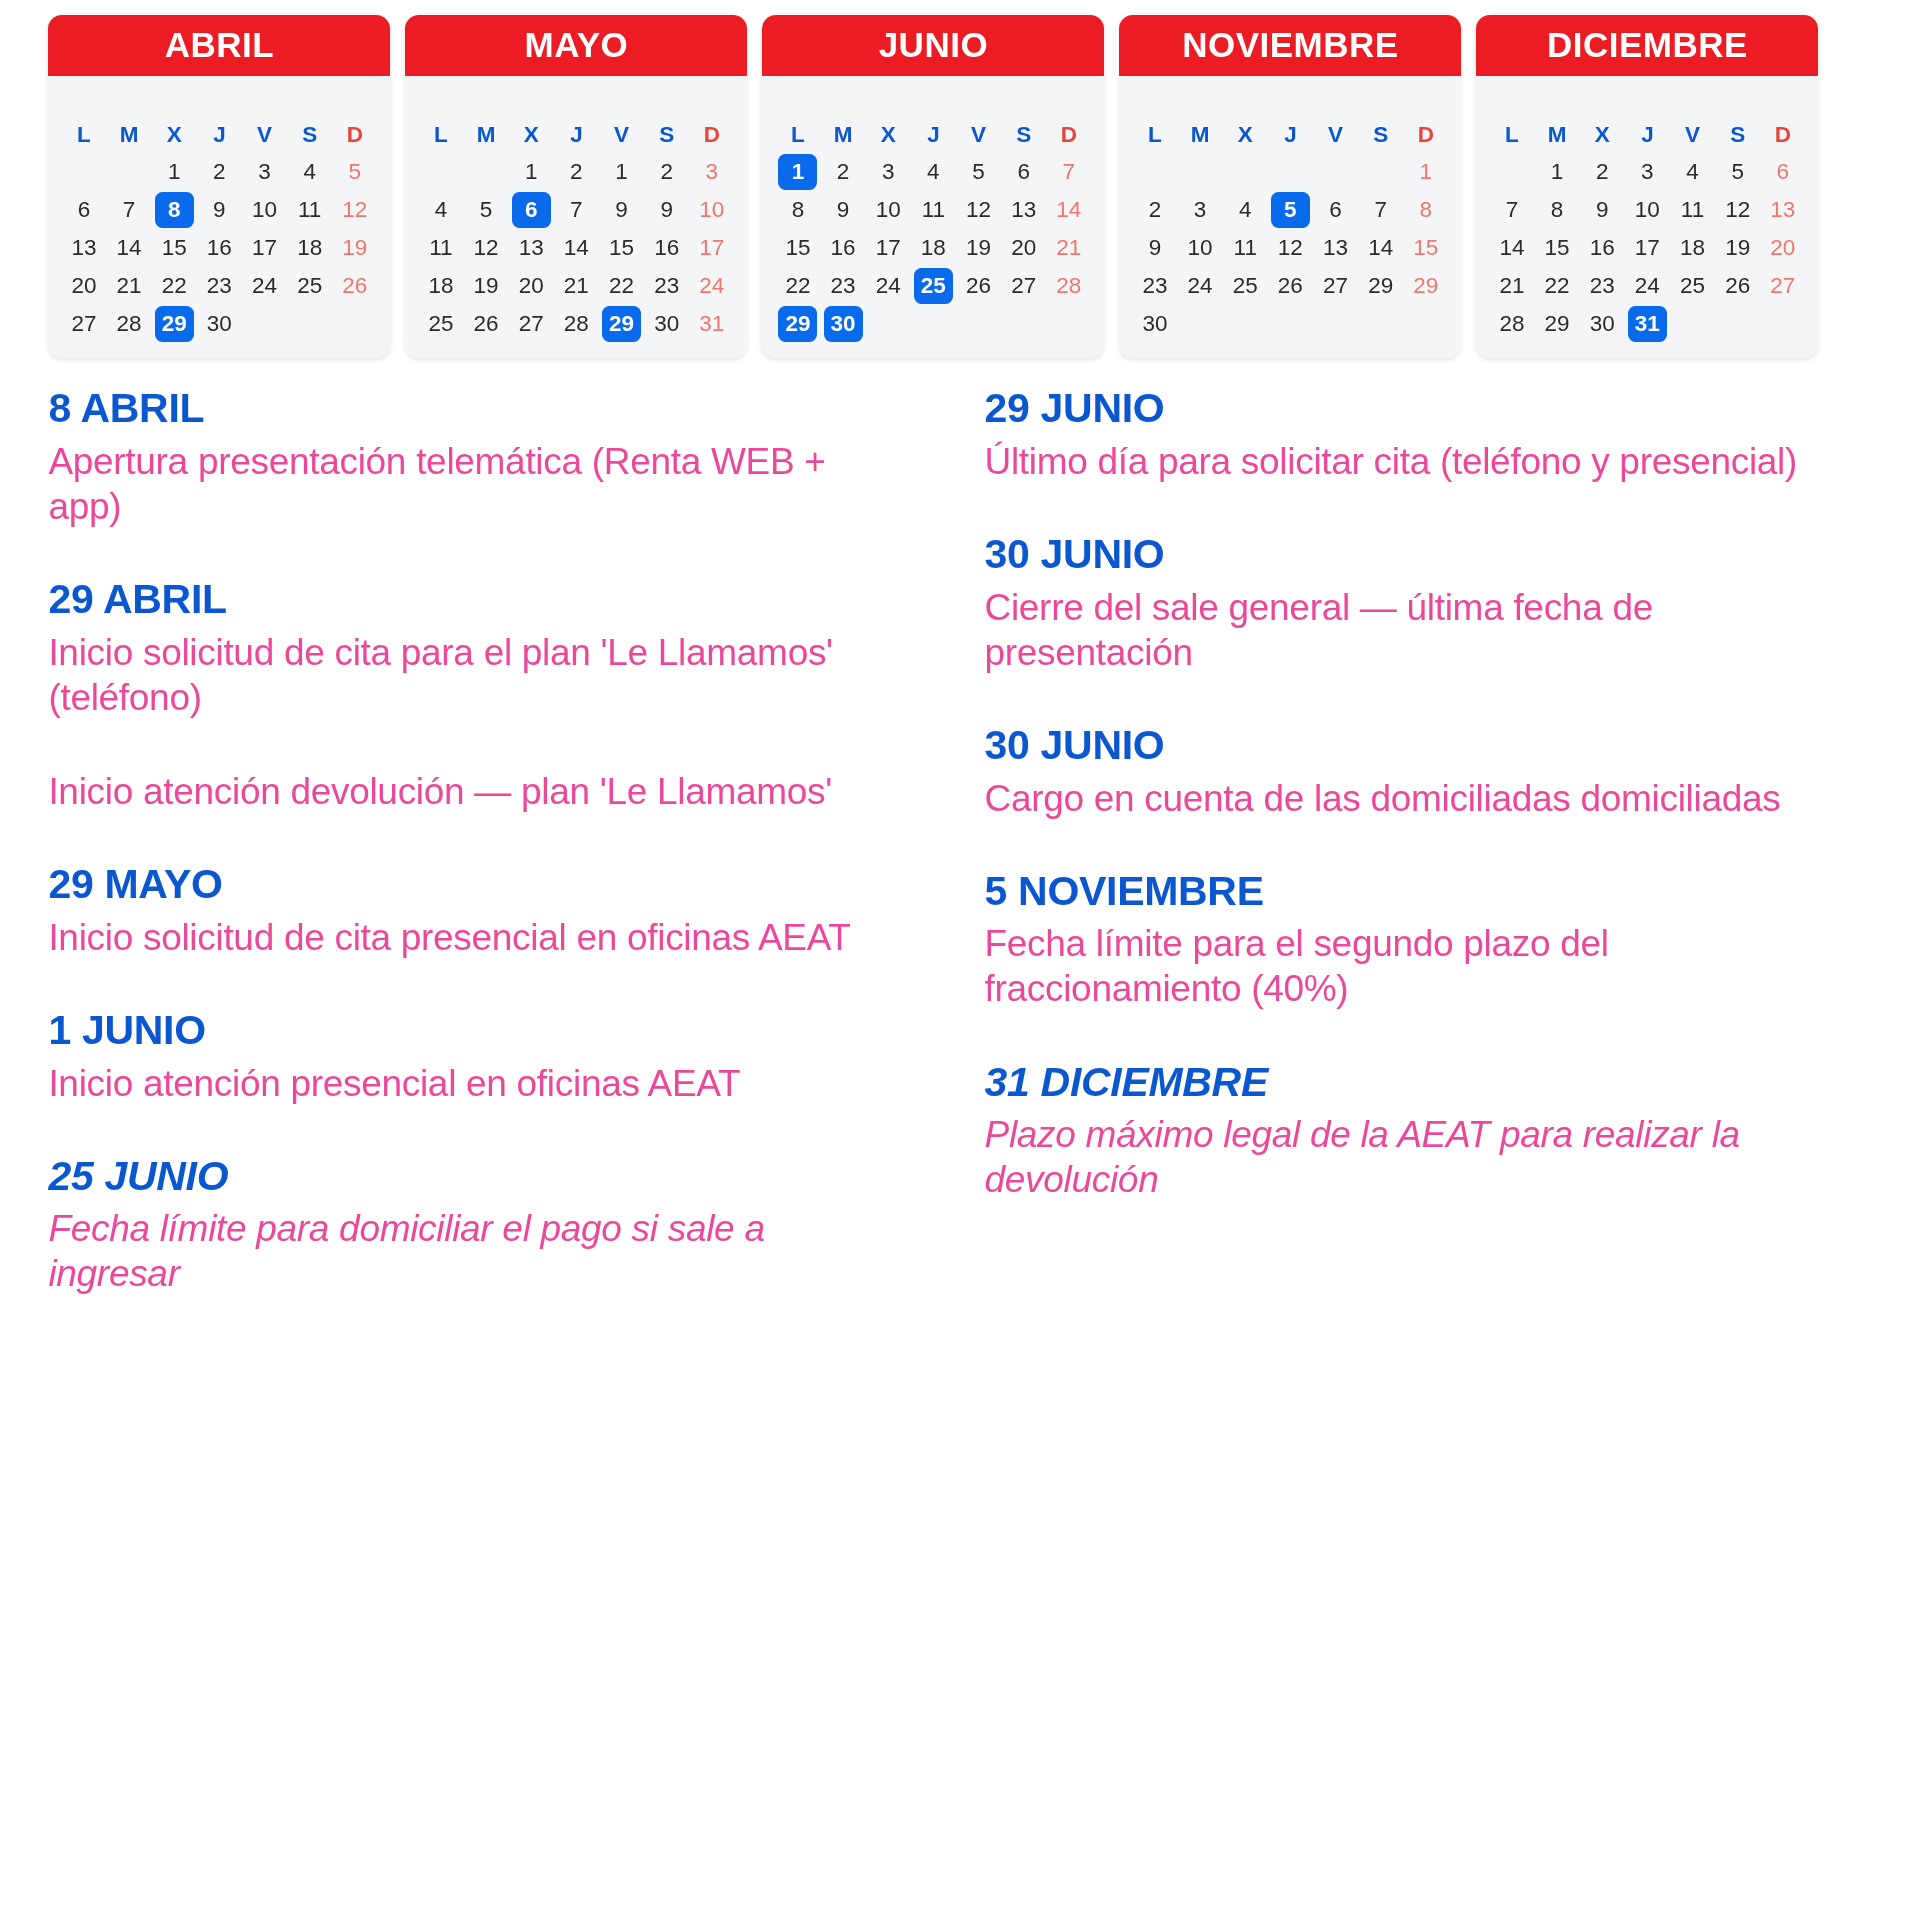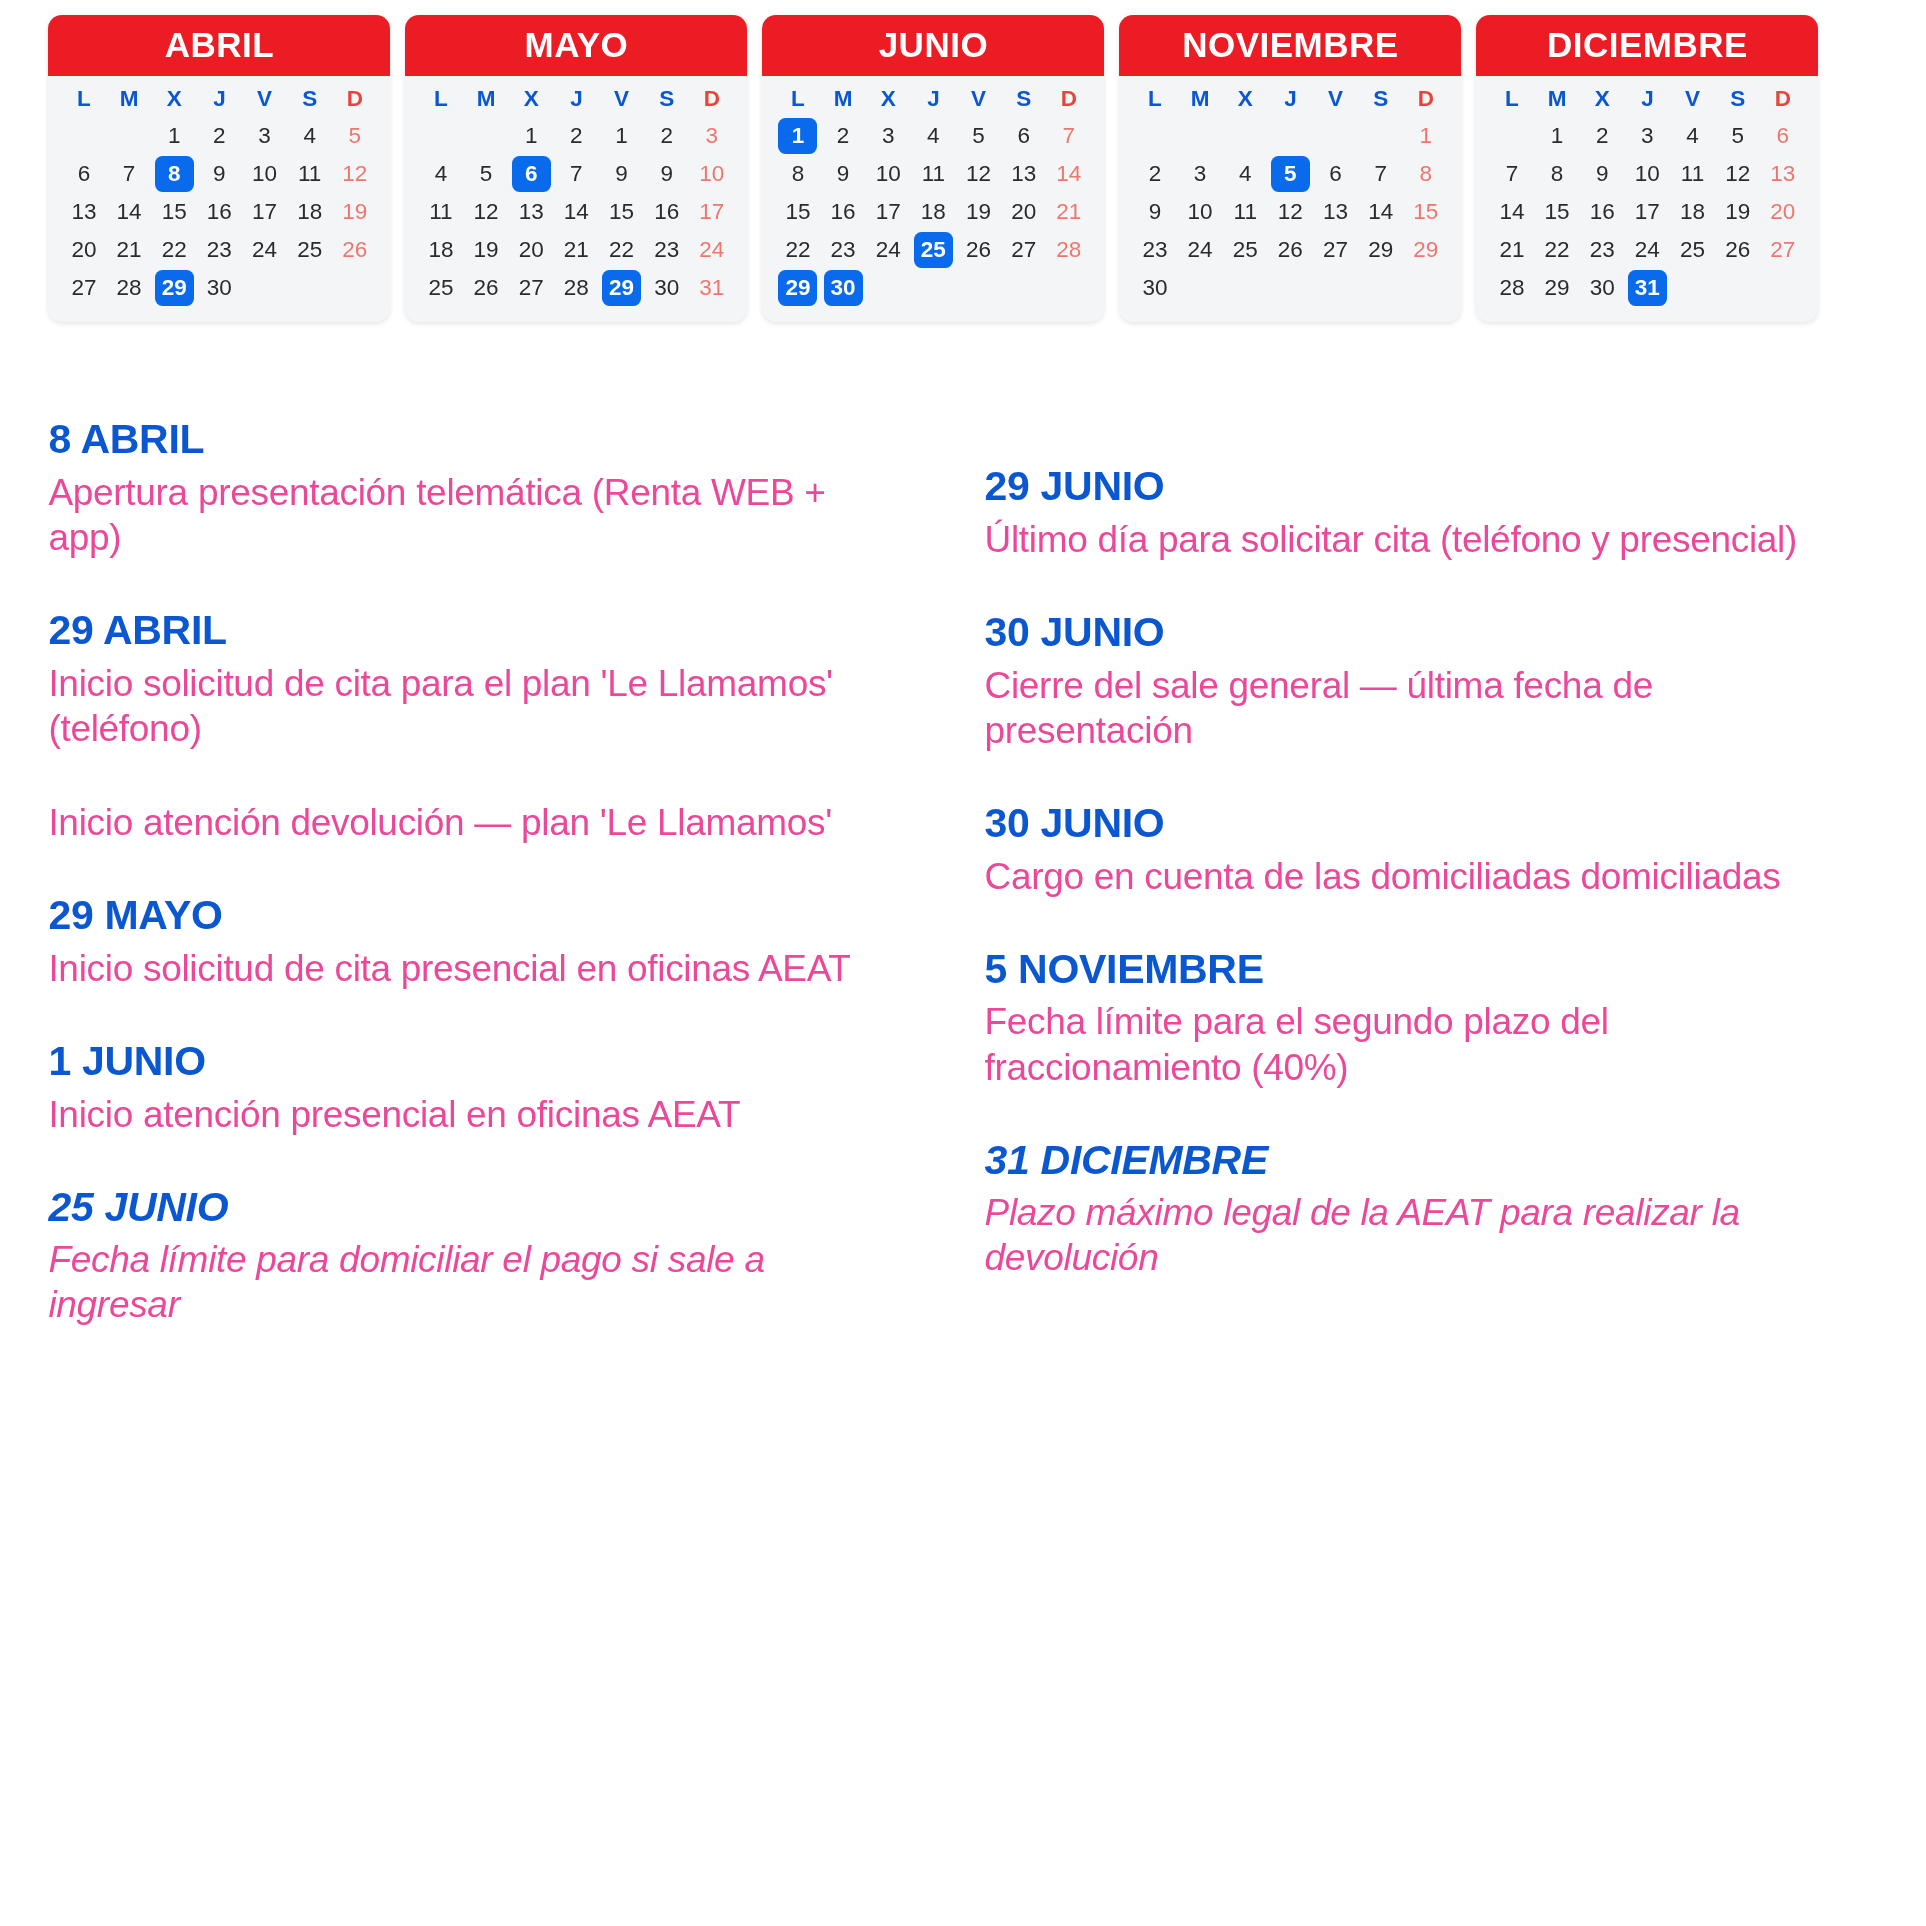--- a/index.html
+++ b/index.html
@@ -34,20 +34,21 @@
 
   .cal {
     background: #f4f5f7;
     border-radius: 14px;
     box-shadow: 0 1.6px 5.4px rgba(0,0,0,0.10);
     overflow: hidden;
     width: 342px;
     box-sizing: border-box;
     display: flex;
     flex-direction: column;
+    gap: 36px;
   }
 
   .cal-head {
     background: #ec1c24;
     color: #ffffff;
     text-align: center;
     font-weight: bold;
     font-size: 35px;
     letter-spacing: 0.5px;
     padding: 11.8px 0 14px 0;
@@ -96,24 +97,23 @@
   .day.hl {
     background: #0a6aec;
     color: #ffffff;
     font-weight: bold;
   }
 
   
   .cols {
     display: flex;
     gap: 32px;
-    margin-top: 96px;
+    margin-top: 29px;
     padding-left: 27px;
     padding-right: 16px;
-    align-items: center;
   }
   .col { width: 910px; }
 
   .item { margin-bottom: 49px; }
   .item:last-child { margin-bottom: 0; font-style: italic; }
 
   .item-title {
     color: #0a57d0;
     font-weight: bold;
     font-size: 41px;

